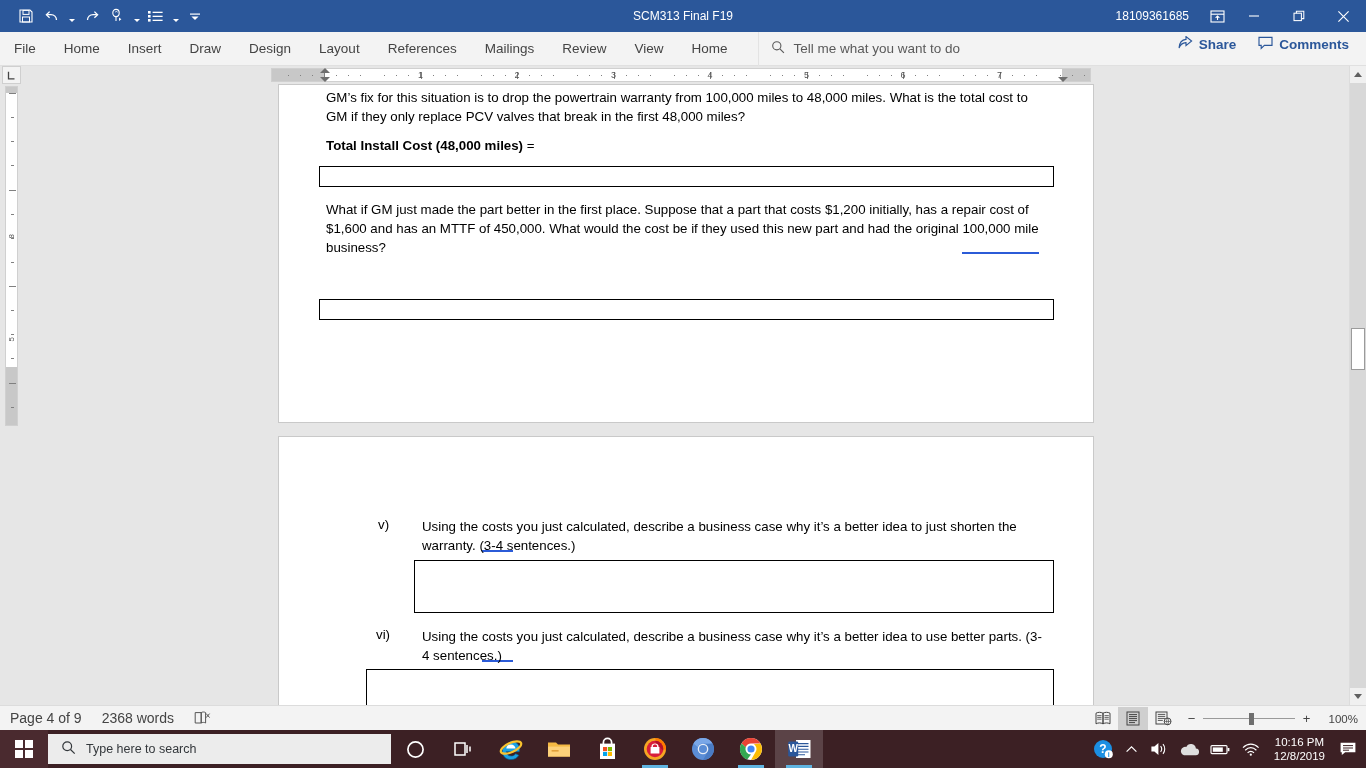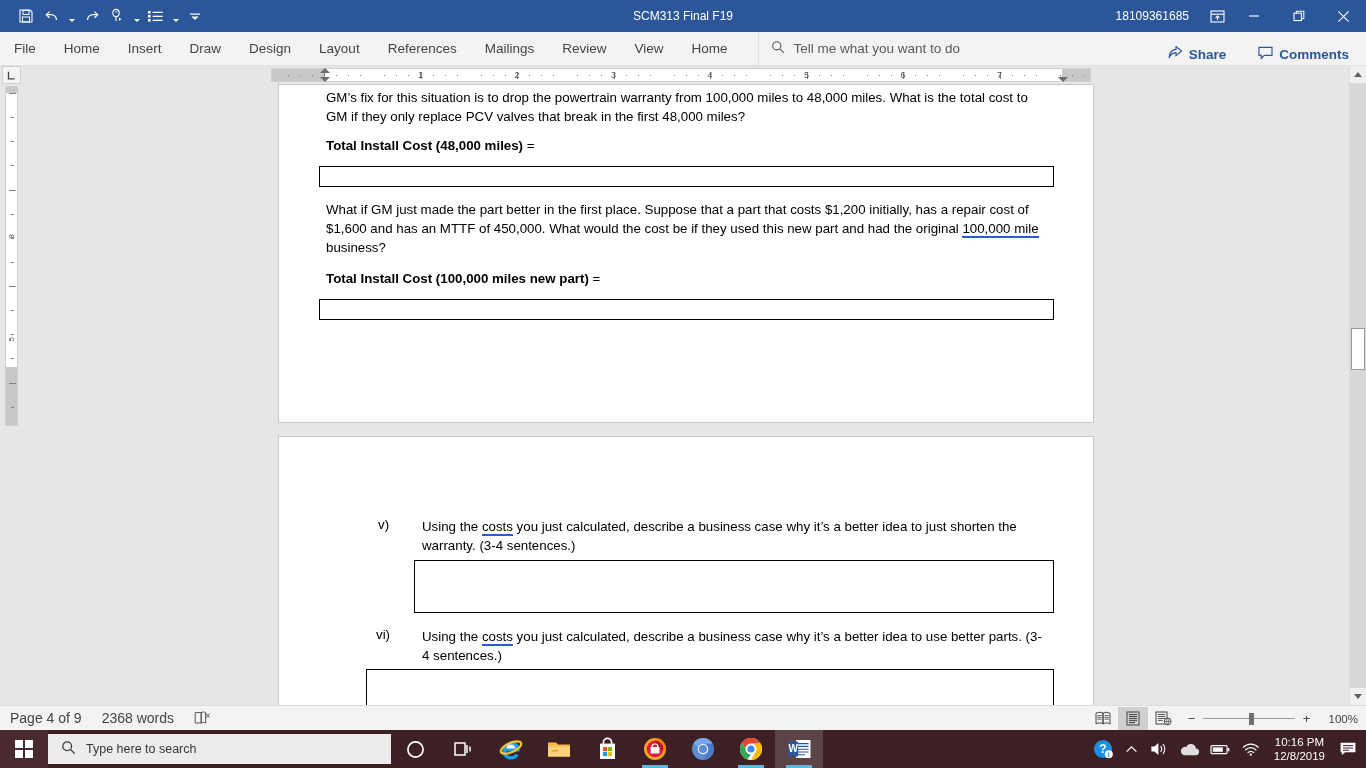--- a/index.html
+++ b/index.html
@@ -64,21 +64,21 @@
   .tab.file { color: #444444; }
   .tellme {
     display: flex; align-items: center; gap: 9px;
     height: 34px; margin-left: 16px; padding-left: 12px;
     border-left: 1px solid #e3e3e3;
     font-size: 13.5px; color: #5a5a5a; font-style: italic;
   }
   .tellme .lbl { font-style: normal; }
   .ribbon-right {
     position: absolute; right: 8px; top: 0; height: 34px;
-    display: flex; align-items: flex-end; gap: 14px;
+    display: flex; align-items: flex-start; gap: 4px;
   }
   .rr-btn {
     display: flex; align-items: center; gap: 6px;
     height: 24px; padding: 0 9px;
     font-size: 13.5px; color: #2b579a; font-weight: bold;
   }
 
   
   .rulerrow {
     position: absolute; left: 0; top: 66px; width: 1366px; height: 18px;
@@ -136,21 +136,21 @@
   #page-a { top: 0px; height: 339px; }
   #page-b { top: 352px; height: 300px; }
 
   .ptext {
     position: absolute;
     font-family: "Liberation Sans", sans-serif;
     font-size: 13.3px; color: #000000; line-height: 19px;
   }
   .ptext b { font-weight: bold; }
   .spell-u {
-    border-bottom: 2px solid #2b5bd7; padding-bottom: 0px;
+    border-bottom: 2px solid #2b5bd7; padding-bottom: 16px;
   }
   .ansbox {
     position: absolute; border: 1.6px solid #000000; background: #ffffff;
   }
   .romnum { position: absolute; font-size: 13.3px; color: #000; }
 
   
   .statusbar {
     position: absolute; left: 0; top: 705px; width: 1366px; height: 25px;
     background: #f3f3f3; border-top: 1px solid #dcdcdc;
@@ -485,23 +485,20 @@
       <div class="ptext" style="left:47px; top:51px; width:716px;">
         <b>Total Install Cost (48,000 miles)</b><span> =</span>
       </div>
 
       <div class="ansbox" style="left:40px; top:81px; width:735px; height:21px;"></div>
 
       <div class="ptext" style="left:47px; top:115px; width:721px;">
         <span>What if GM just made the part better in the first place. Suppose that a part that costs $1,200 initially, has a repair cost of $1,600 and has an MTTF of 450,000. What would the cost be if they used this new part and had the original </span><span class="spell-u">100,000 mile</span><span> business?</span>
       </div>
 
-      <div class="ptext" style="left:47px; top:184px; width:716px;">
-        <b>Total Install Cost (100,000 miles new part)</b><span> =</span>
-      </div>
 
       <div class="ansbox" style="left:40px; top:214px; width:735px; height:21px;"></div>
     </div>
 
     <div class="page" id="page-b">
       <div class="romnum" style="left:99px; top:80px;">v)</div>
       <div class="ptext" style="left:143px; top:80px; width:600px;">
         <span>Using the </span><span class="spell-u">costs</span><span> you just calculated, describe a business case why it’s a better idea to just shorten the warranty. (3-4 sentences.)</span>
       </div>
       <div class="ansbox" style="left:135px; top:123px; width:640px; height:53px;"></div>

